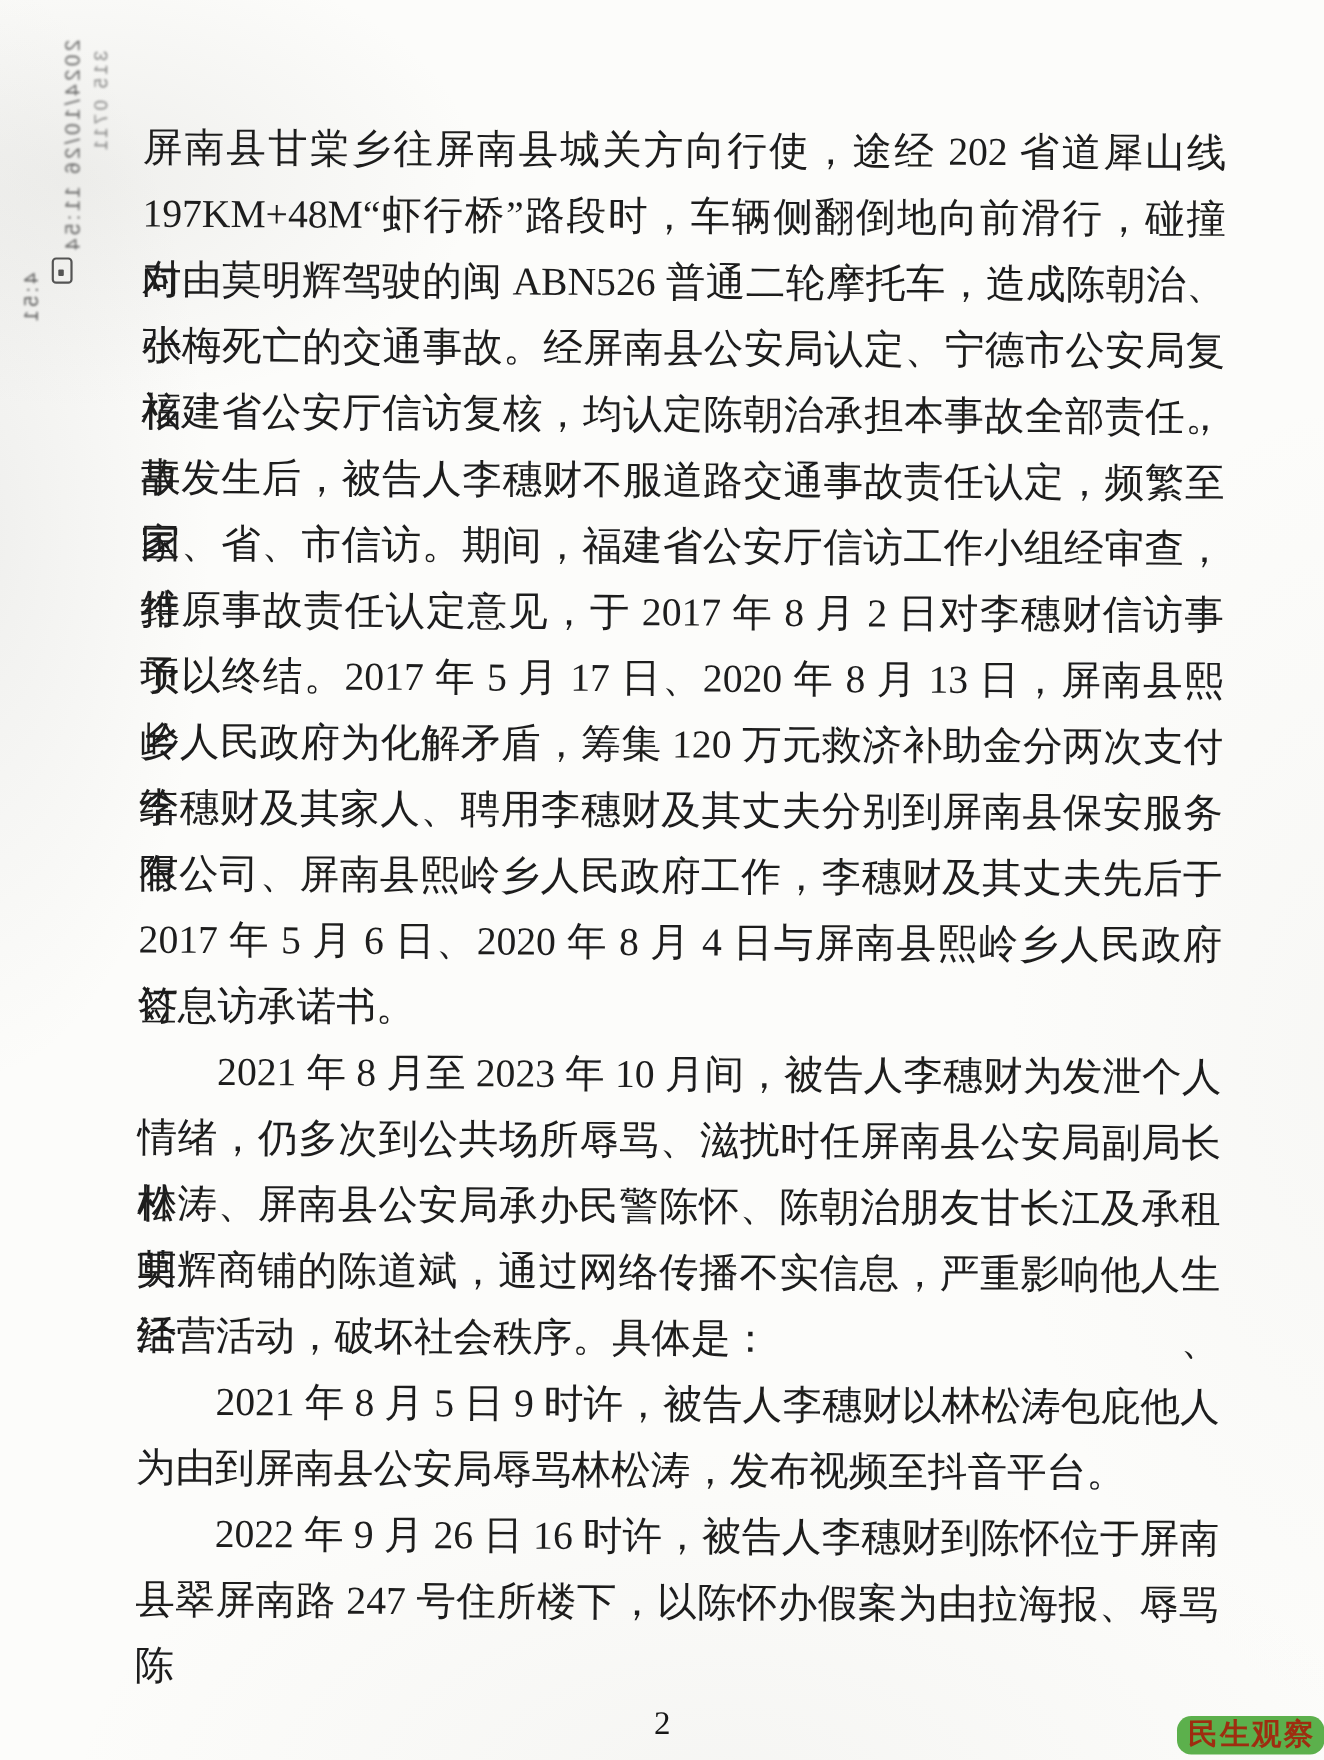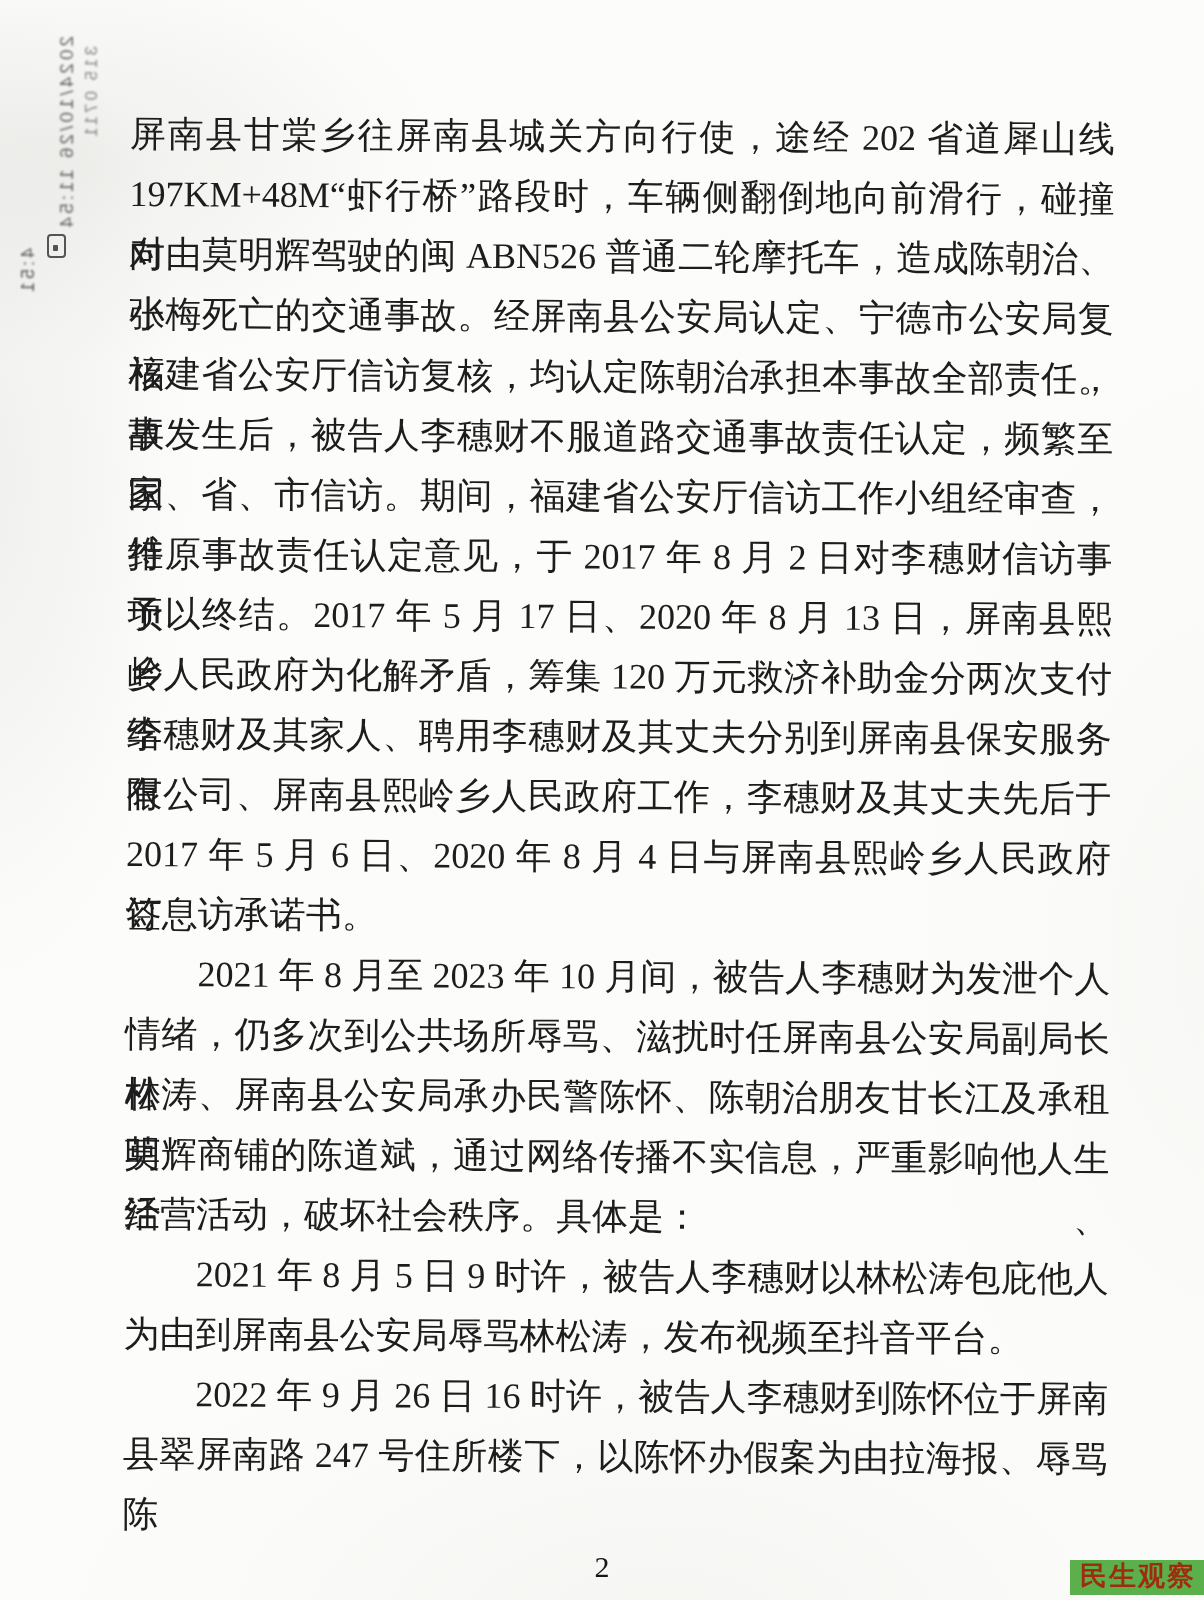--- a/index.html
+++ b/index.html
@@ -100,20 +100,21 @@
   .watermark-badge {
     position: absolute;
     right: 0;
     bottom: 5px;
     padding: 1px 8px 4px 10px;
     font-size: 27px;
     font-weight: bold;
     letter-spacing: 2px;
     line-height: 30px;
     font-family: "Liberation Serif", "DejaVu Serif", serif;
+    border-radius: 13px;
   }
 </style>
 </head>
 <body>
 
 <div class="page">
 
   <div class="artifact col1">2024/10/26 11:54</div>
   <div class="artifact col2">315 0711</div>
   <div class="artifact edge">4:51</div>

